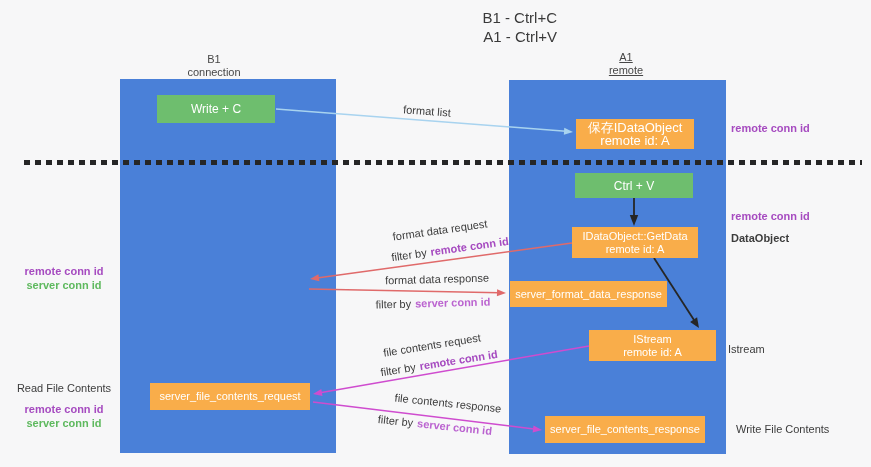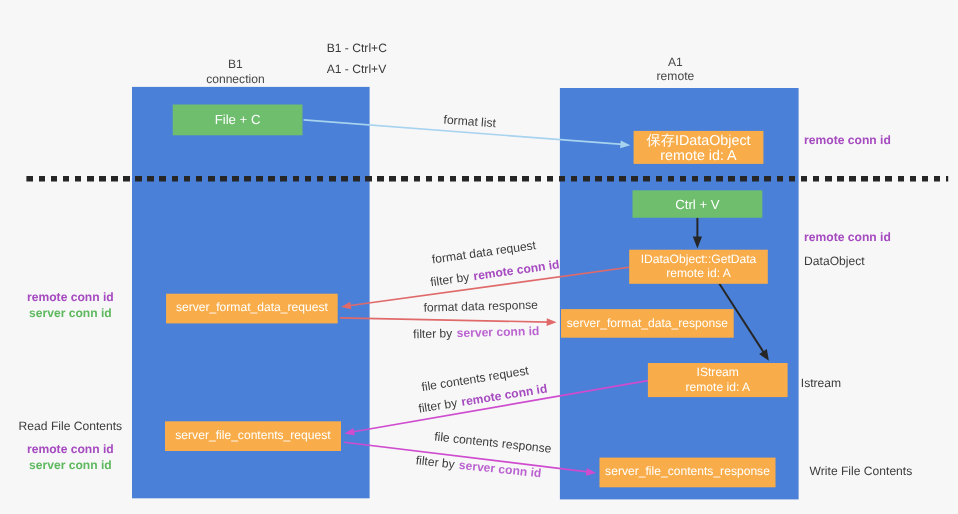--- a/index.html
+++ b/index.html
@@ -7,25 +7,25 @@
   .stage{
     position:relative;width:871px;height:467px;overflow:hidden;
     background:var(--bg,#f7f7f8);
     font-family:"Liberation Sans",sans-serif;
     color:var(--text-dark,#3c3c3c);
   }
   .panel{position:absolute;background:var(--panel-blue,#4a80d8);}
   #panel-left{left:120px;top:79px;width:216px;height:374px;}
   #panel-right{left:509px;top:80px;width:217px;height:374px;}
 
-  #title{position:absolute;left:297px;top:8px;width:260px;text-align:left;
-         font-size:11px;line-height:19px;color:#3a3a3a;margin-top:27px;}
+  #title{position:absolute;left:297px;top:8px;width:260px;text-align:right;
+         font-size:15px;line-height:19px;color:#3a3a3a;}
   .lane-head{position:absolute;text-align:center;font-size:11px;line-height:12.5px;color:#474747;}
   #head-left{left:164px;top:53px;width:100px;}
-  #head-right{left:564px;top:51px;width:100px;}
+  #head-right{left:576px;top:51px;width:100px;text-decoration:underline;}
 
   .node{position:absolute;display:flex;flex-direction:column;align-items:center;
         justify-content:center;color:#fff;text-align:center;white-space:nowrap;}
   .green{background:var(--box-green,#6ebe6e);font-size:12px;}
   .orange{background:var(--box-orange,#f9ad4a);font-size:11px;line-height:13px;}
   #node-ctrl-c{left:157px;top:95px;width:118px;height:28px;}
   #node-save-obj{left:576px;top:119px;width:118px;height:30px;font-size:13px;}
   #node-ctrl-v{left:575px;top:173px;width:118px;height:25px;}
   #node-getdata{left:572px;top:227px;width:126px;height:31px;}
   #node-istream{left:589px;top:330px;width:127px;height:31px;}
@@ -38,21 +38,21 @@
     background:repeating-linear-gradient(90deg,
       var(--arrow-black,#262626) 0px,var(--arrow-black,#262626) 6px,
       transparent 6px,transparent 11px);}
 
   .ann{position:absolute;font-size:11px;white-space:nowrap;}
   .purple{color:var(--text-purple,#a64bc0);font-weight:bold;}
   .purple-light{color:var(--text-purple-light,#bb64d0);font-weight:bold;}
   .greent{color:var(--text-green,#5eb95e);font-weight:bold;}
   #ann-remote-top{left:731px;top:122px;}
   #ann-remote-mid{left:731px;top:210px;}
-  #ann-dataobject{left:731px;top:232px;}
+  #ann-dataobject{left:731px;top:232px;font-weight:bold;}
   #ann-istream{left:728px;top:343px;}
   #ann-write{left:736px;top:423px;}
   .left-stack{position:absolute;text-align:center;font-size:11px;line-height:14px;white-space:nowrap;}
   #left-stack1{left:14px;top:264px;width:100px;font-weight:bold;}
   #left-stack2{left:10px;top:381px;width:108px;}
   #left-stack2 .gap{margin-top:7px;}
 
   .elabel{position:absolute;font-size:11px;white-space:nowrap;
           transform-origin:center;color:#3c3c3c;}
   #el-format-list  {left:427px;top:111px;transform:translate(-50%,-50%) rotate(4deg);}
@@ -117,39 +117,36 @@
     <line class="st-magenta" x1="589" y1="346" x2="320" y2="392.7"></line>
     <polygon class="f-magenta" points="313,394 321.3,389 322.5,395.9"></polygon>
 
     <line class="st-magenta" x1="313" y1="402" x2="534" y2="429"></line>
     <polygon class="f-magenta" points="542,430 532.6,432.4 533.5,425.4"></polygon>
   </svg>
 
   <div id="divider"></div>
 
   <div class="node green" id="node-ctrl-c">
-    <span>File + C</span>
+    <span>Write + C</span>
   </div>
   <div class="node orange" id="node-save-obj">
     <span>保存IDataObject</span>
     <span>remote id: A</span>
   </div>
   <div class="node green" id="node-ctrl-v">
     <span>Ctrl + V</span>
   </div>
   <div class="node orange" id="node-getdata">
     <span>IDataObject::GetData</span>
     <span>remote id: A</span>
   </div>
   <div class="node orange" id="node-istream">
     <span>IStream</span>
     <span>remote id: A</span>
-  </div>
-  <div class="node orange" id="node-fmt-req">
-    <span>server_format_data_request</span>
   </div>
   <div class="node orange" id="node-fmt-resp">
     <span>server_format_data_response</span>
   </div>
   <div class="node orange" id="node-file-resp">
     <span>server_file_contents_response</span>
   </div>
   <div class="node orange" id="node-file-req">
     <span>server_file_contents_request</span>
   </div>

